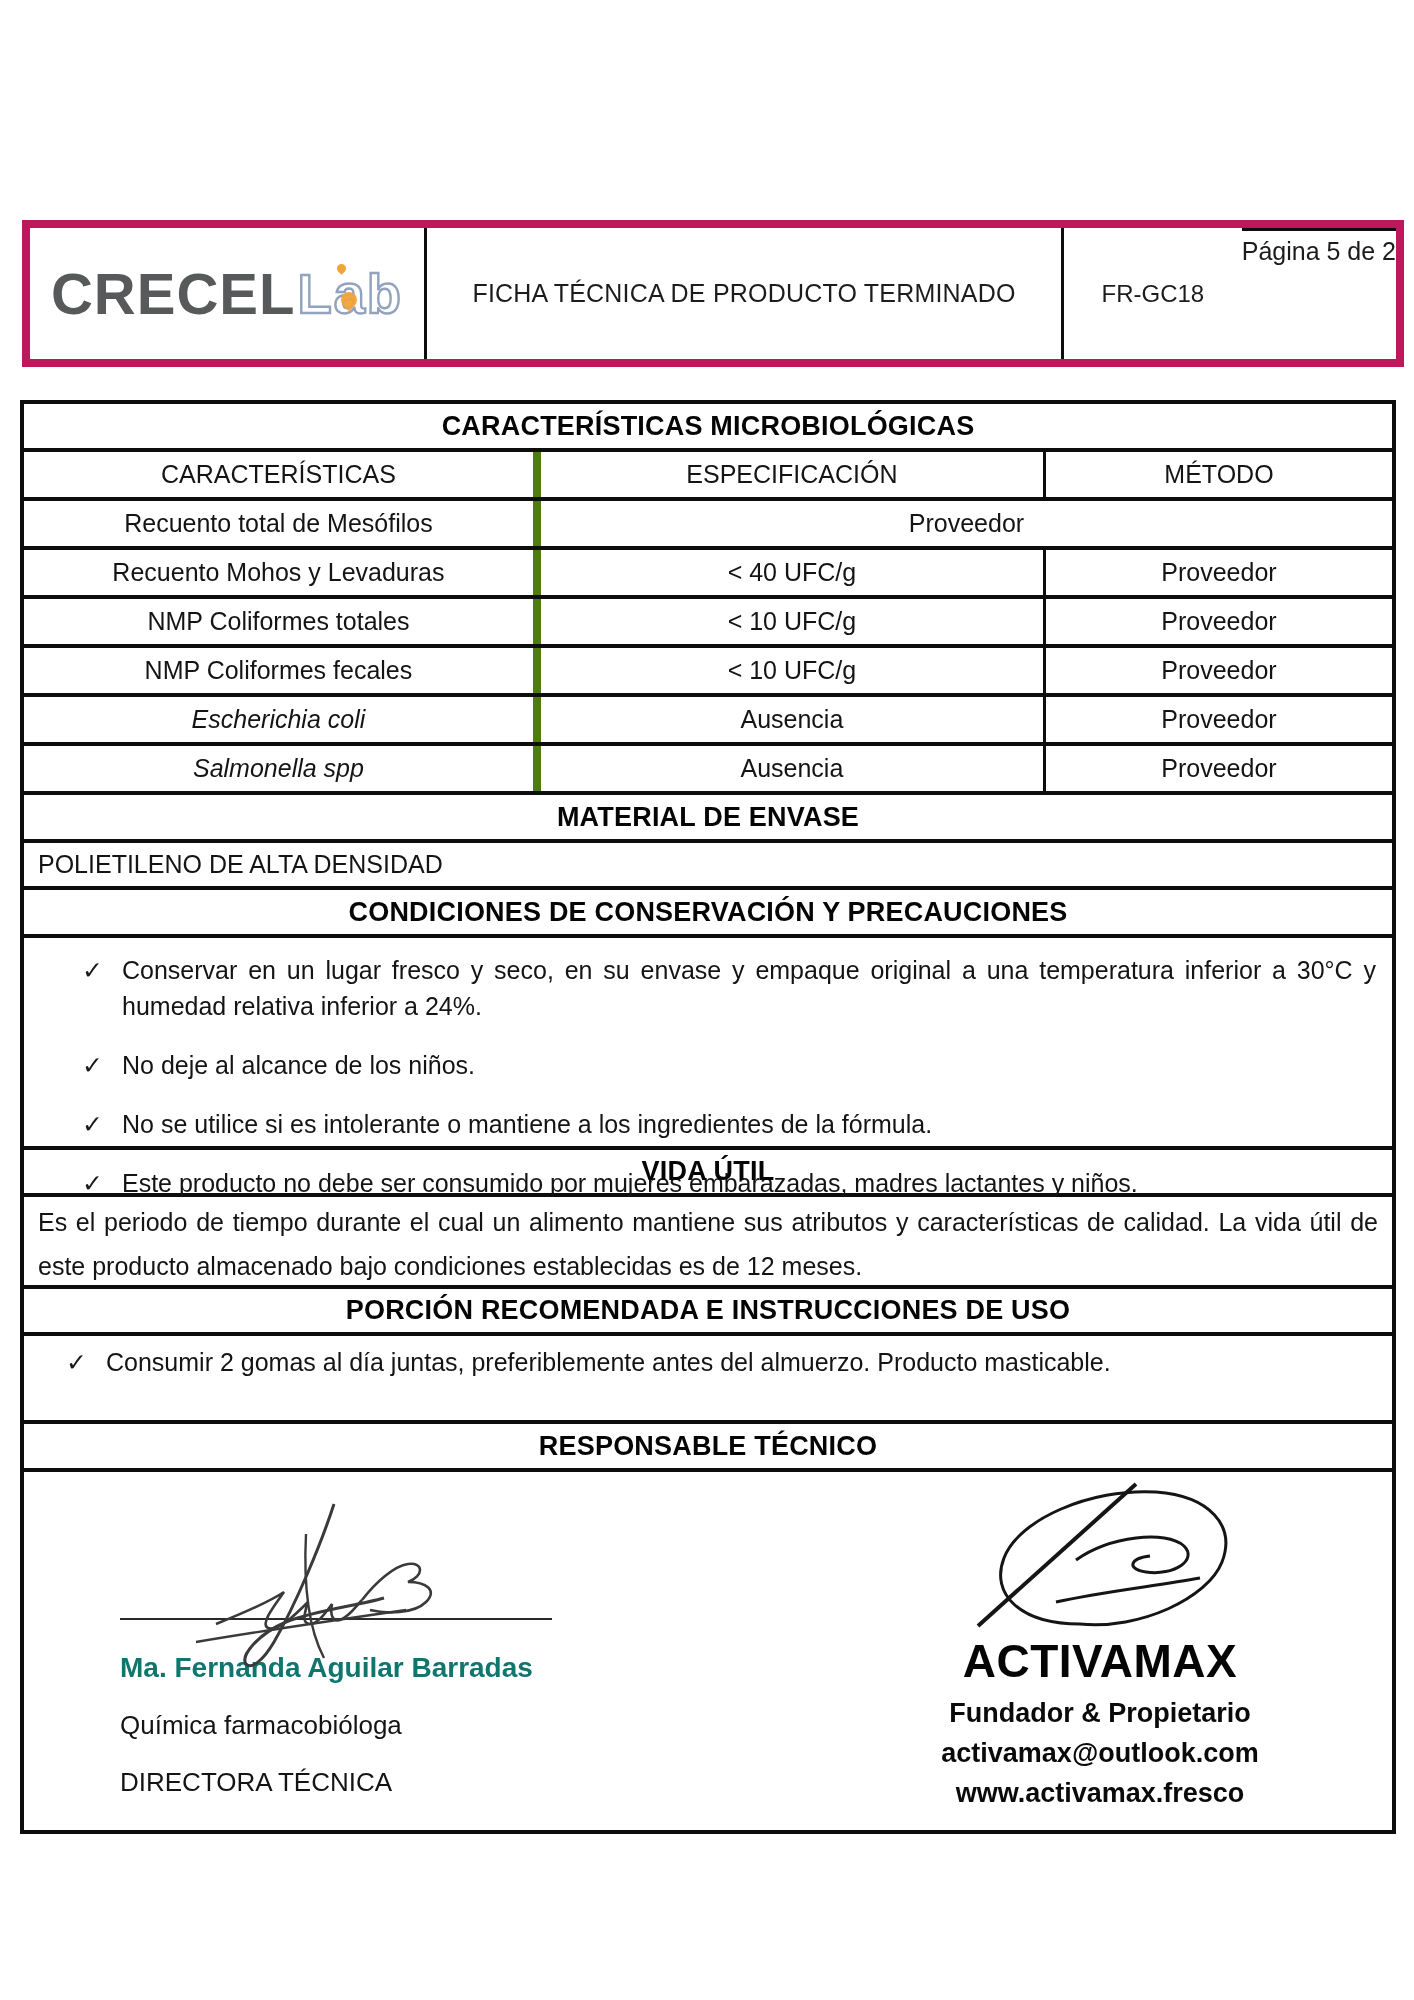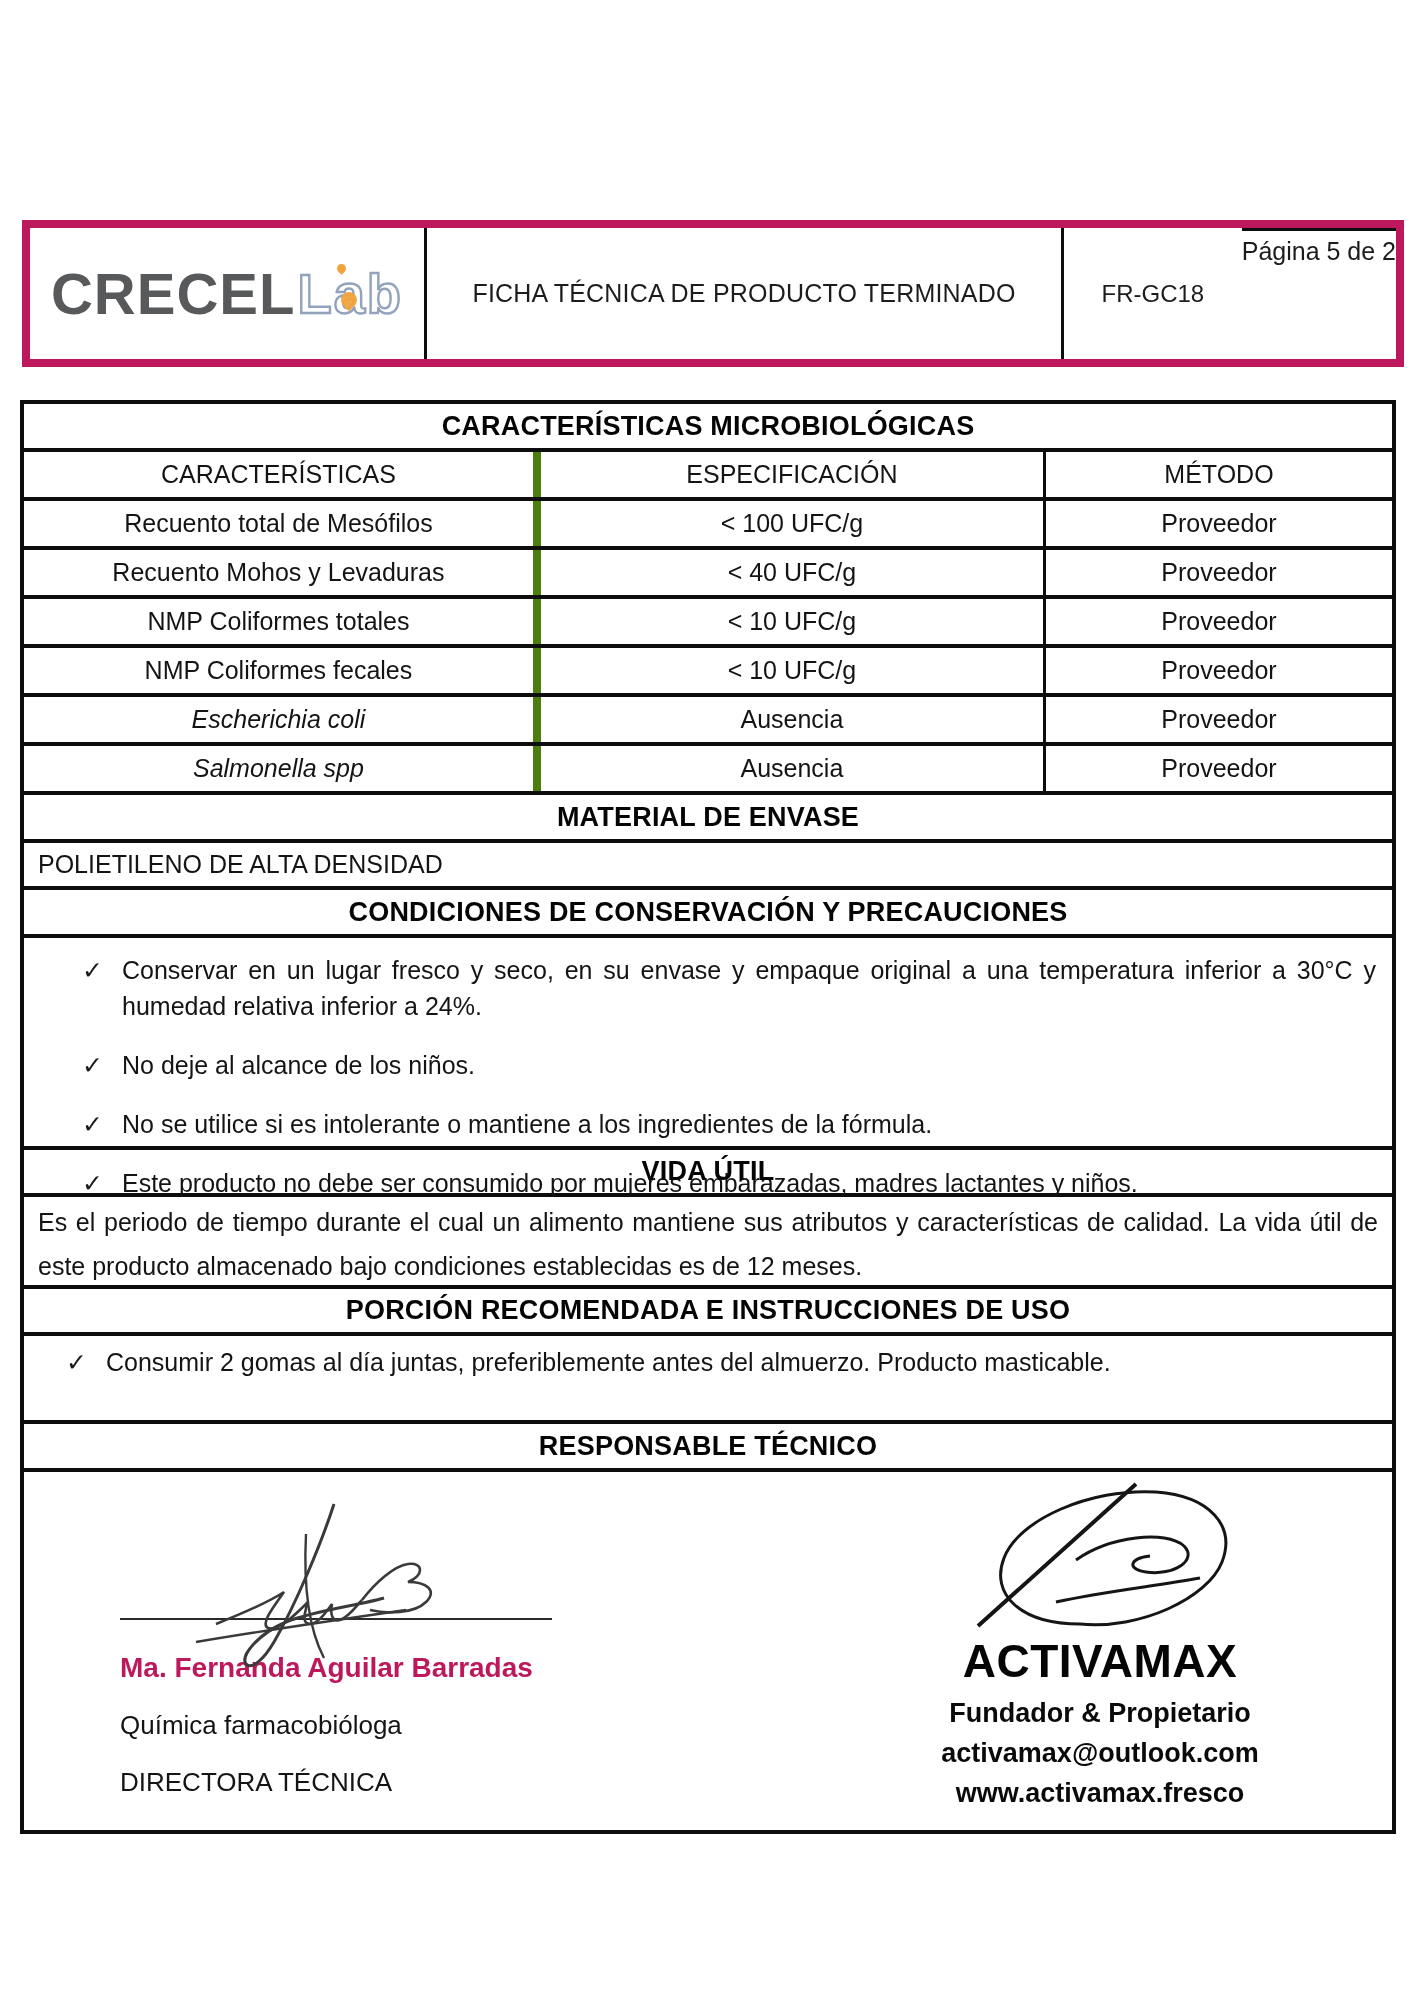--- a/index.html
+++ b/index.html
@@ -74,21 +74,21 @@
   }
   .por-body .bullet{padding-left:42px;margin-bottom:0;}
 
   .sig-row{position:relative;display:block;height:358px;}
 
   
   .signer-left{position:absolute;left:72px;top:8px;width:480px;}
   .sig-area{position:relative;height:150px;}
   .sig-line{position:absolute;left:24px;top:138px;width:432px;border-top:2px solid #2a2a2a;}
   .sig-svg-left{position:absolute;left:60px;top:-6px;}
-  .signer-name{font-weight:bold;font-size:28px;color:#be185d;margin:22px 0 0 24px;}
+  .signer-name{font-weight:bold;font-size:28px;color:#0f766e;margin:22px 0 0 24px;}
   .signer-role{font-size:26px;color:#141414;margin:26px 0 0 24px;}
   .signer-pos{font-size:26px;color:#141414;margin:26px 0 0 24px;}
 
   
   .signer-right{position:absolute;left:856px;top:0;width:440px;text-align:center;}
   .sig-area2{position:relative;height:160px;}
   .sig-svg-right{position:absolute;left:80px;top:2px;}
   .brand-name{font-weight:800;font-size:46px;letter-spacing:.5px;color:#050505;margin-top:2px;}
   .brand-role{font-weight:bold;font-size:27px;color:#0a0a0a;margin-top:10px;}
   .brand-email{font-weight:bold;font-size:27px;color:#0a0a0a;margin-top:9px;}
@@ -124,21 +124,20 @@
     </div>
 
     <div class="row h45 cols">
       <div class="cell c1">CARACTERÍSTICAS</div>
       <div class="cell c2">ESPECIFICACIÓN</div>
       <div class="cell c3">MÉTODO</div>
     </div>
 
     <div class="row h45 cols">
       <div class="cell c1">Recuento total de Mesófilos</div>
-      <div class="cell c2">&lt; 100 UFC/g</div>
       <div class="cell c3">Proveedor</div>
     </div>
     <div class="row h45 cols">
       <div class="cell c1">Recuento Mohos y Levaduras</div>
       <div class="cell c2">&lt; 40 UFC/g</div>
       <div class="cell c3">Proveedor</div>
     </div>
     <div class="row h45 cols">
       <div class="cell c1">NMP Coliformes totales</div>
       <div class="cell c2">&lt; 10 UFC/g</div>

